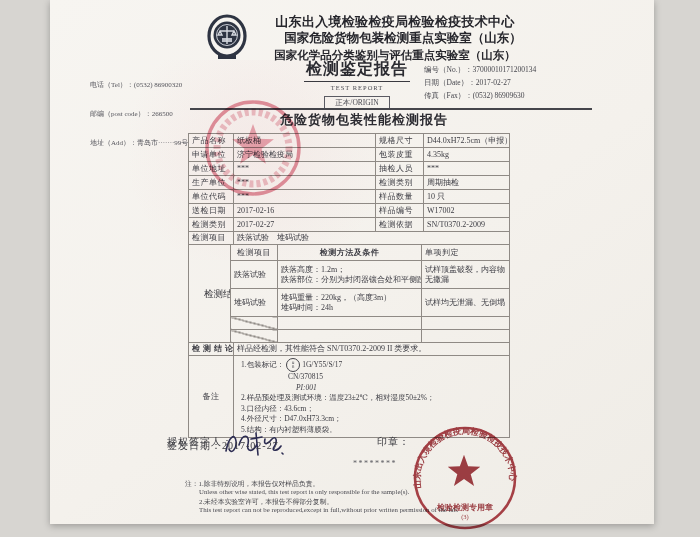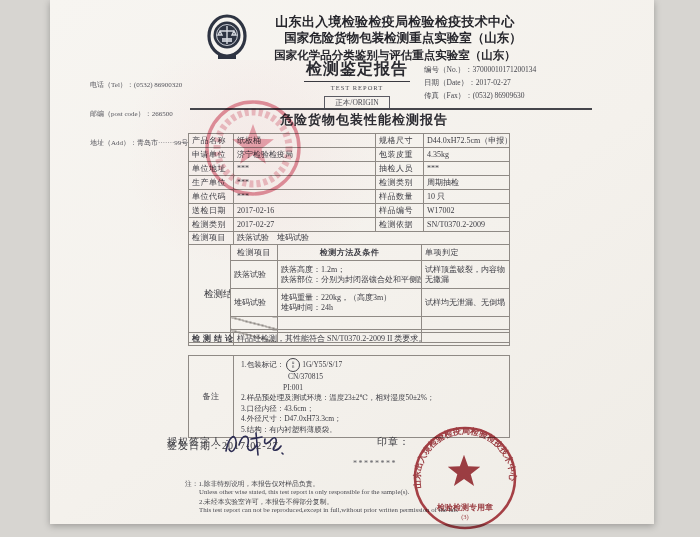--- a/index.html
+++ b/index.html
@@ -44,21 +44,21 @@
   .tbl td.lab{letter-spacing:.5px;}
   .tbl td.wrap{white-space:normal;}
   .vlabel div{width:11px;margin:0 auto;font-size:9.5px;line-height:20px;
     word-break:break-all;letter-spacing:0;text-align:center;color:#34343a;}
   .slash{background:linear-gradient(to right top,transparent 47%,#8f8a85 47%,#8f8a85 53%,transparent 53%);}
   .rem{font-size:7.5px;line-height:10.5px;padding:2px 4px;color:#3c3c43;}
   .rem .row1{display:flex;align-items:center;gap:2px;}
   .unmark{display:inline-flex;flex-direction:column;align-items:center;justify-content:center;
     width:12px;height:12px;border:1px solid #44444a;border-radius:50%;flex:none;}
   .unmark span{font-size:4.5px;line-height:4.5px;font-family:"DejaVu Sans Mono",monospace;}
-  .ind1{margin-left:47px;} .ind2{margin-left:42px;}
+  .ind1{margin-left:47px;} .ind2{margin-left:55px;font-style:italic;}
   
   .signline{font-size:10px;color:#38383e;letter-spacing:1px;white-space:nowrap;}
   .stars{font-size:8px;letter-spacing:1.5px;color:#5a5a60;}
   .note{font-size:6.8px;color:#45454b;white-space:nowrap;}
   .note.en{color:#4b4b52;}
   svg{position:absolute;overflow:visible;}
 </style>
 </head>
 <body>
 
@@ -205,21 +205,21 @@
         <td></td>
       </tr>
   <tr style="height:13px">
         <td class="slash"></td>
         <td></td>
         <td></td>
       </tr>
 </tbody>
   </table>
 
-<table class="tbl" style="top:332px">
+<table class="tbl" style="top:342px">
   <colgroup>
       <col style="width:45px">
       <col style="width:276px">
     </colgroup>
   <tbody>
       <tr style="height:13px">
         <td class="lab" style="font-weight:bold">检 测 结 论</td>
         <td>样品经检测，其性能符合 SN/T0370.2-2009 II 类要求。</td>
       </tr>
 </tbody>

